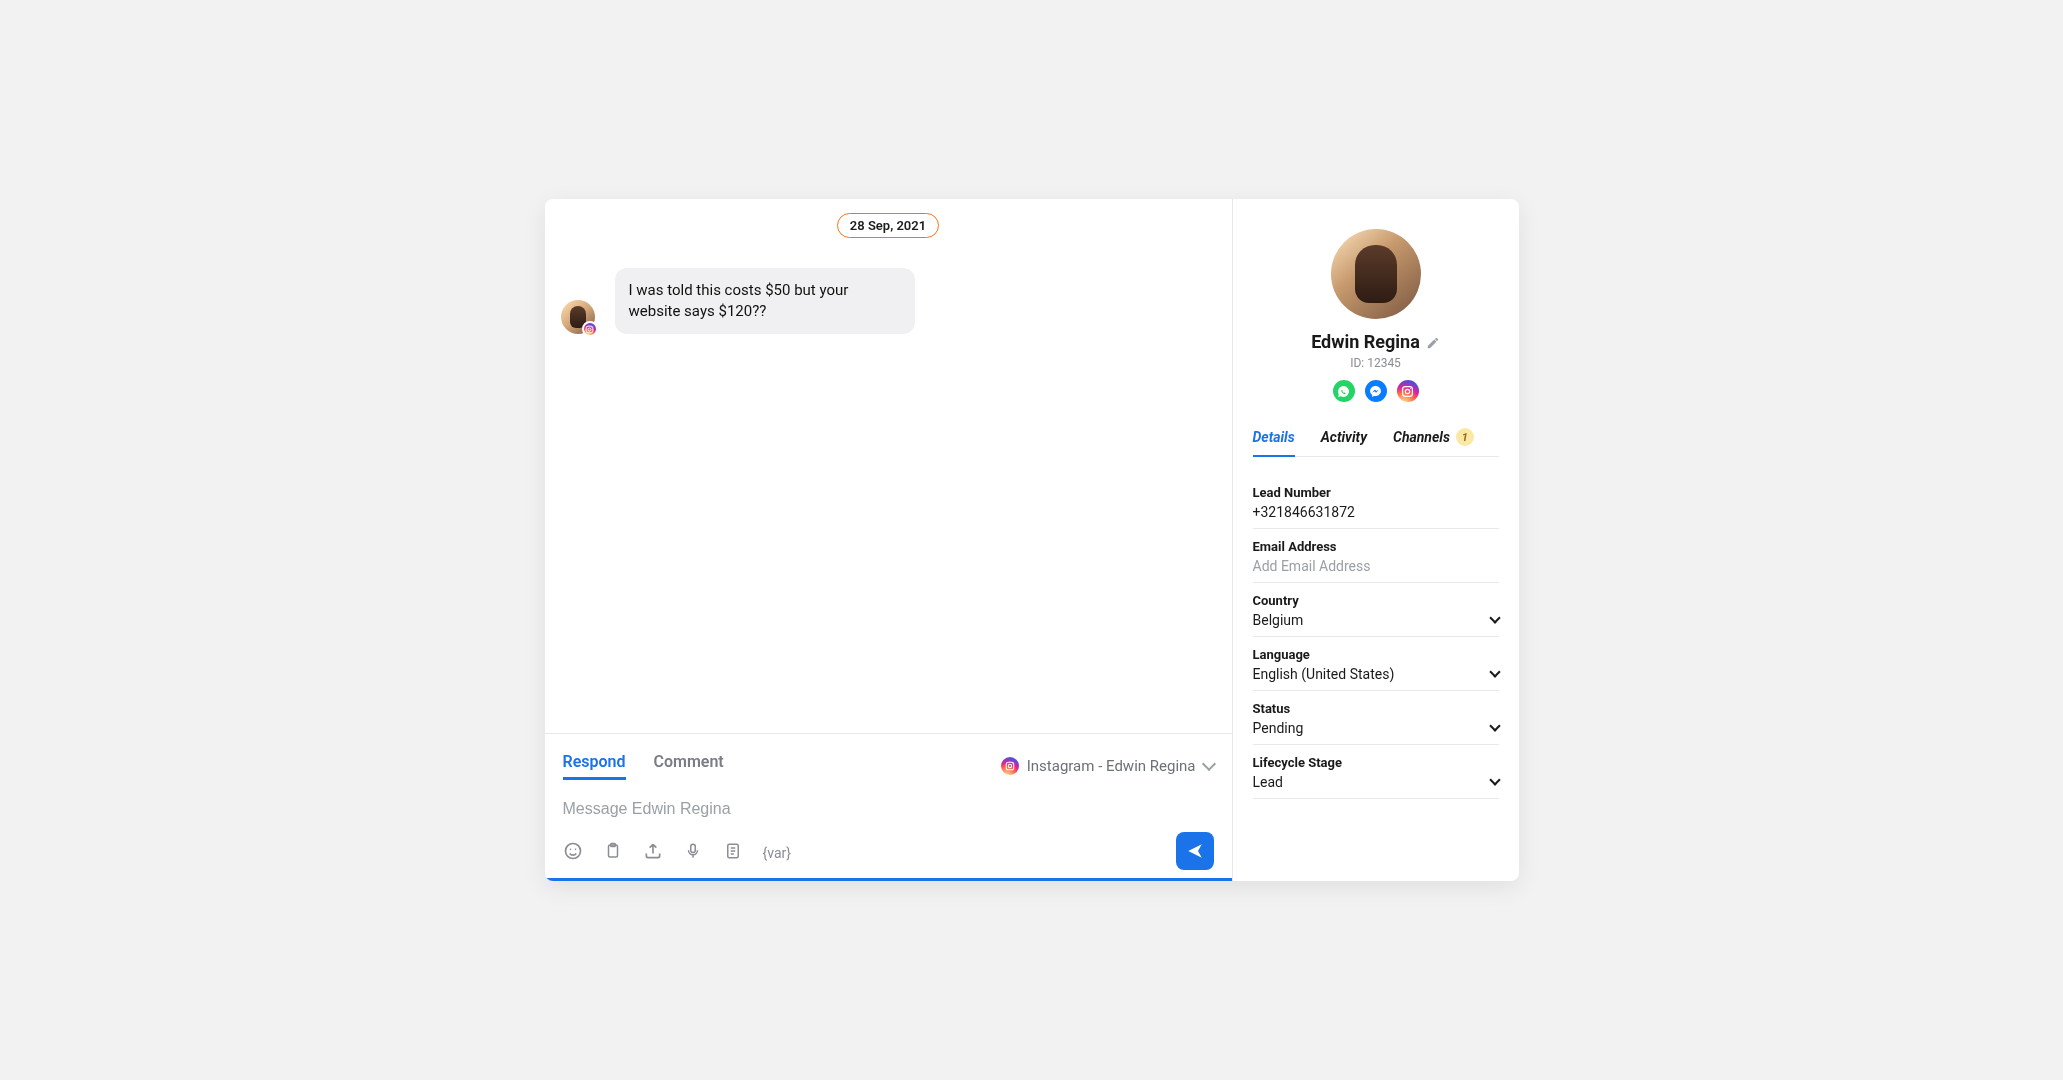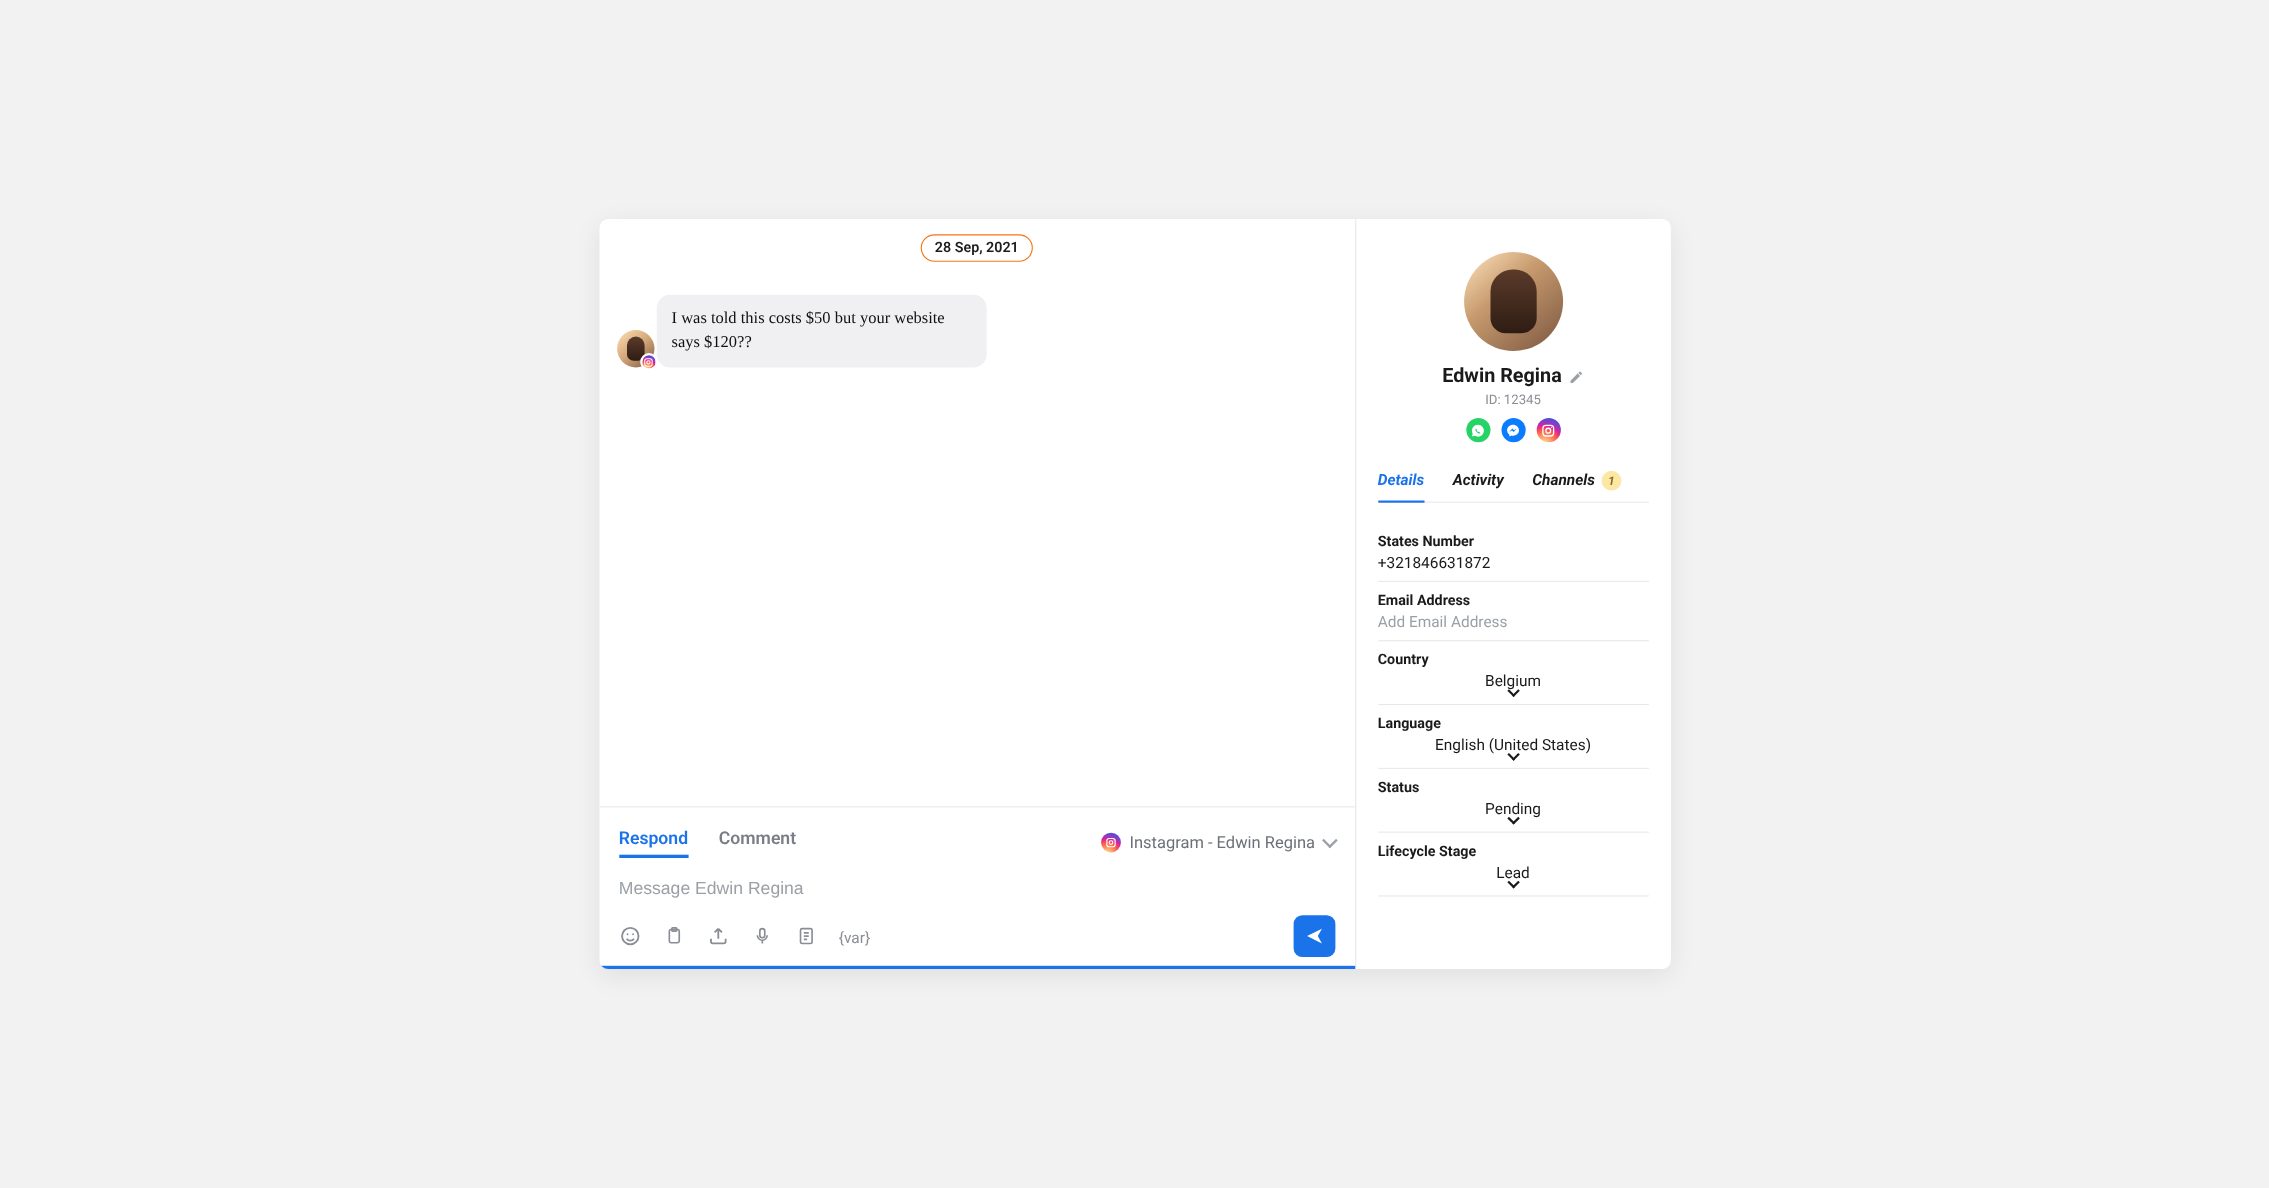--- a/index.html
+++ b/index.html
@@ -38,21 +38,21 @@
     margin: 0 auto 30px;
     font-size: 13px;
     font-weight: 600;
     color: #1d1d1d;
     border: 1px solid #f97316;
     border-radius: 20px;
     padding: 4px 12px;
     width: fit-content;
     background: #fff;
   }
-  .msg-row { display: flex; align-items: flex-end; gap: 2px; font-family: Liberation Serif, serif; }
+  .msg-row { display: flex; align-items: flex-end; gap: 20px; }
   .avatar-wrap { position: relative; width: 34px; height: 34px; }
   .avatar {
     width: 34px; height: 34px; border-radius: 50%;
     background: linear-gradient(140deg,#ffe0b3,#d2a679,#7a5640);
     display: flex; align-items: center; justify-content: center;
     overflow: hidden;
   }
   .avatar-portrait {
     width: 16px; height: 22px; border-radius: 8px 8px 6px 6px;
     background: linear-gradient(180deg,#5b3b2a,#2e1c13);
@@ -121,21 +121,21 @@
   .channel-icons { display: flex; gap: 10px; justify-content: center; margin: 10px 0 26px; }
   .ch-ic { width: 22px; height: 22px; border-radius: 50%; display: flex; align-items: center; justify-content: center; cursor: pointer; }
   .wa { background: #25D366; }
   .ms { background: #0a7cff; }
   .tabs { display: flex; gap: 26px; border-bottom: 1px solid #e6e8ec; margin-bottom: 18px; }
   .tab { font-size: 14px; font-weight: 700; color: #1a1a1a; padding-bottom: 10px; cursor: pointer; display: flex; align-items: center; gap: 6px; font-style: italic; }
   .tab.active { color: #1a73e8; border-bottom: 2px solid #1a73e8; margin-bottom: -1px; }
   .badge { min-width: 18px; height: 18px; border-radius: 9px; background: #fde7a5; color: #8a6d1e; font-size: 11px; font-weight: 700; display: flex; align-items: center; justify-content: center; padding: 0 5px; }
   .field { border-bottom: 1px solid #e6e8ec; padding: 10px 0 8px; }
   .field-label { font-size: 13px; font-weight: 700; color: #1a1a1a; margin-bottom: 4px; }
-  .field-row { display: flex; align-items: center; justify-content: space-between; flex-direction: column; }
+  .field-row { display: flex; align-items: center; justify-content: space-between; }
   .field-value { font-size: 14px; color: #1a1a1a; }
   .field-placeholder { font-size: 14px; color: #9aa0a6; }
   .chev-sm { width: 8px; height: 8px; border-right: 2px solid #1a1a1a; border-bottom: 2px solid #1a1a1a; transform: rotate(45deg); margin-top: -4px; }
 </style>
 </head>
 <body>
 
 <div class="app">
 
   <div class="chat-col">
@@ -262,21 +262,21 @@
     <div class="tabs">
       <div class="tab active">Details</div>
       <div class="tab">Activity</div>
       <div class="tab">
         <span>Channels</span>
         <span class="badge">1</span>
       </div>
     </div>
 
     <div class="field">
-      <div class="field-label">States Number</div>
+      <div class="field-label">Lead Number</div>
       <div class="field-value">+321846631872</div>
     </div>
 
     <div class="field">
       <div class="field-label">Email Address</div>
       <div class="field-placeholder">Add Email Address</div>
     </div>
 
     <div class="field">
       <div class="field-label">Country</div>

